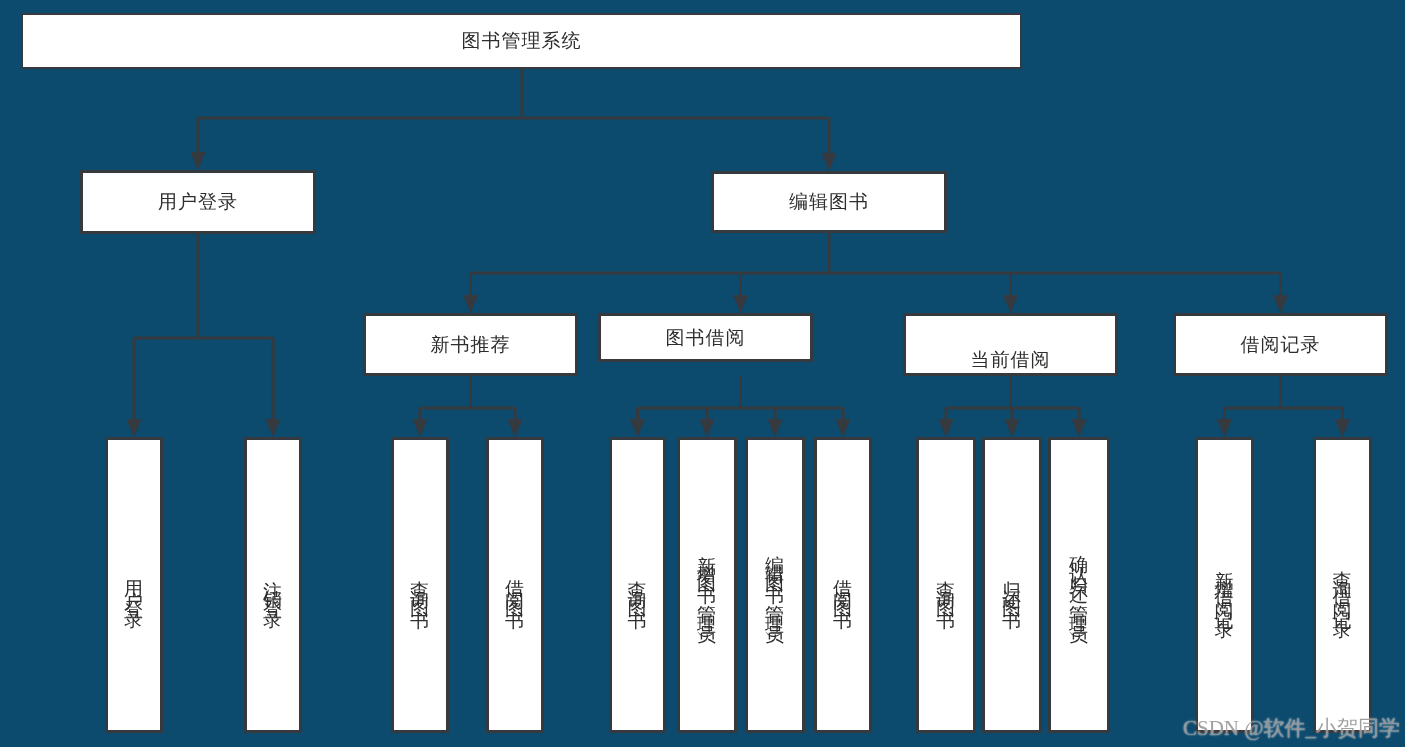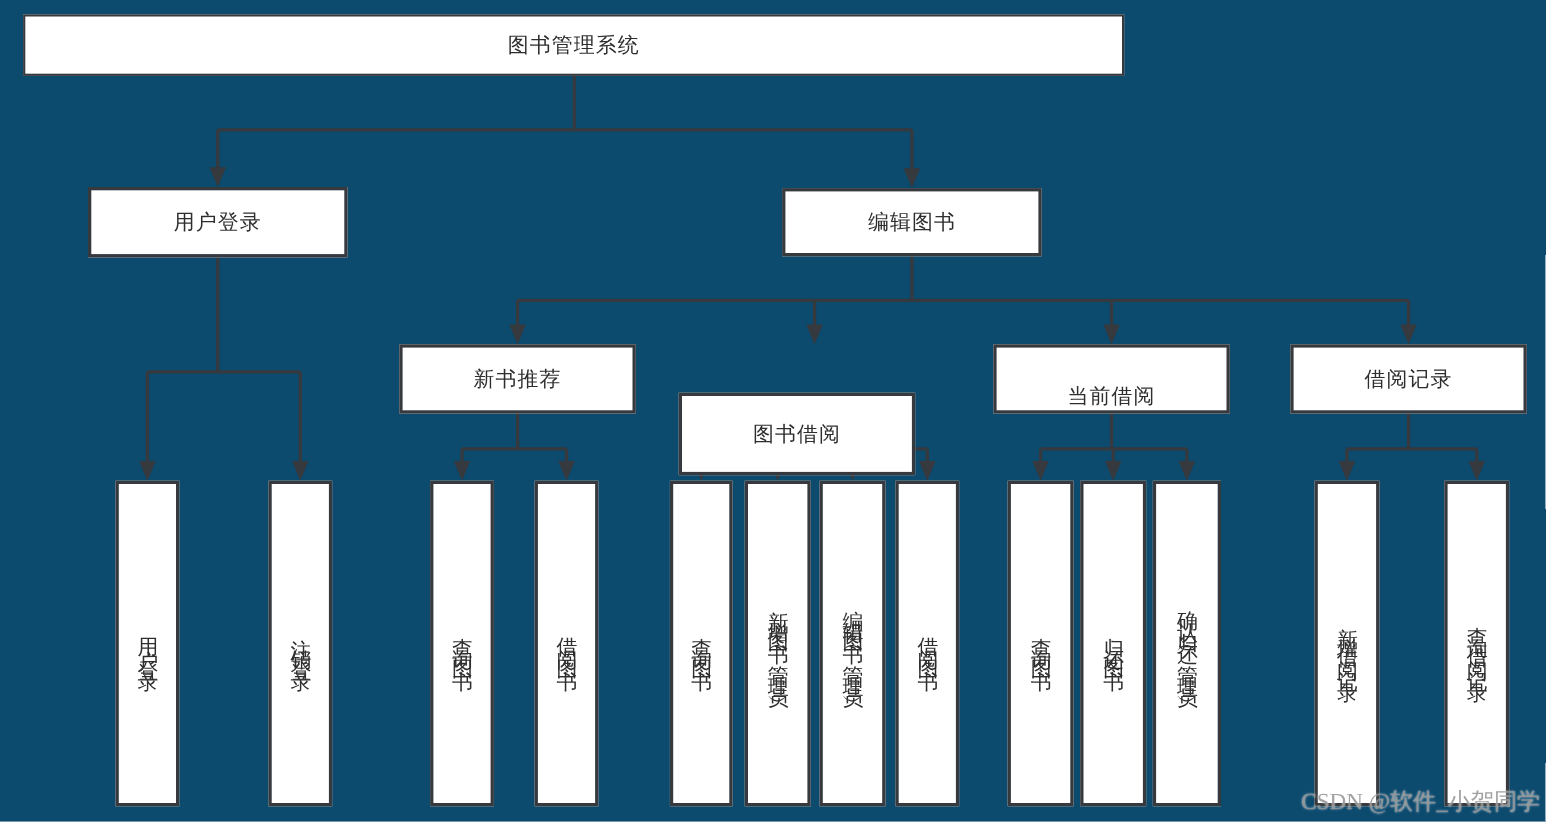--- a/index.html
+++ b/index.html
@@ -110,21 +110,21 @@
   <div class="box hbox" style="left:80px; top:170px; width:236px; height:64px;">
     <span class="lbl">用户登录</span>
   </div>
   <div class="box hbox" style="left:711px; top:171px; width:236px; height:62px;">
     <span class="lbl">编辑图书</span>
   </div>
 
   <div class="box hbox" style="left:363px; top:313px; width:215px; height:63px;">
     <span class="lbl">新书推荐</span>
   </div>
-  <div class="box hbox" style="left:617px; top:313px; width:215px; height:75px;margin-top:44px;">
+  <div class="box hbox" style="left:598px; top:313px; width:215px; height:49px;">
     <span class="lbl">图书借阅</span>
   </div>
   <div class="box hbox" style="left:903px; top:313px; width:215px; height:63px;align-items:flex-end;">
     <span class="lbl">当前借阅</span>
   </div>
   <div class="box hbox" style="left:1173px; top:313px; width:215px; height:63px;align-items:center;">
     <span class="lbl">借阅记录</span>
   </div>
 
   <div class="box vbox" style="left:105px; top:437px; width:58px; height:296px;">

